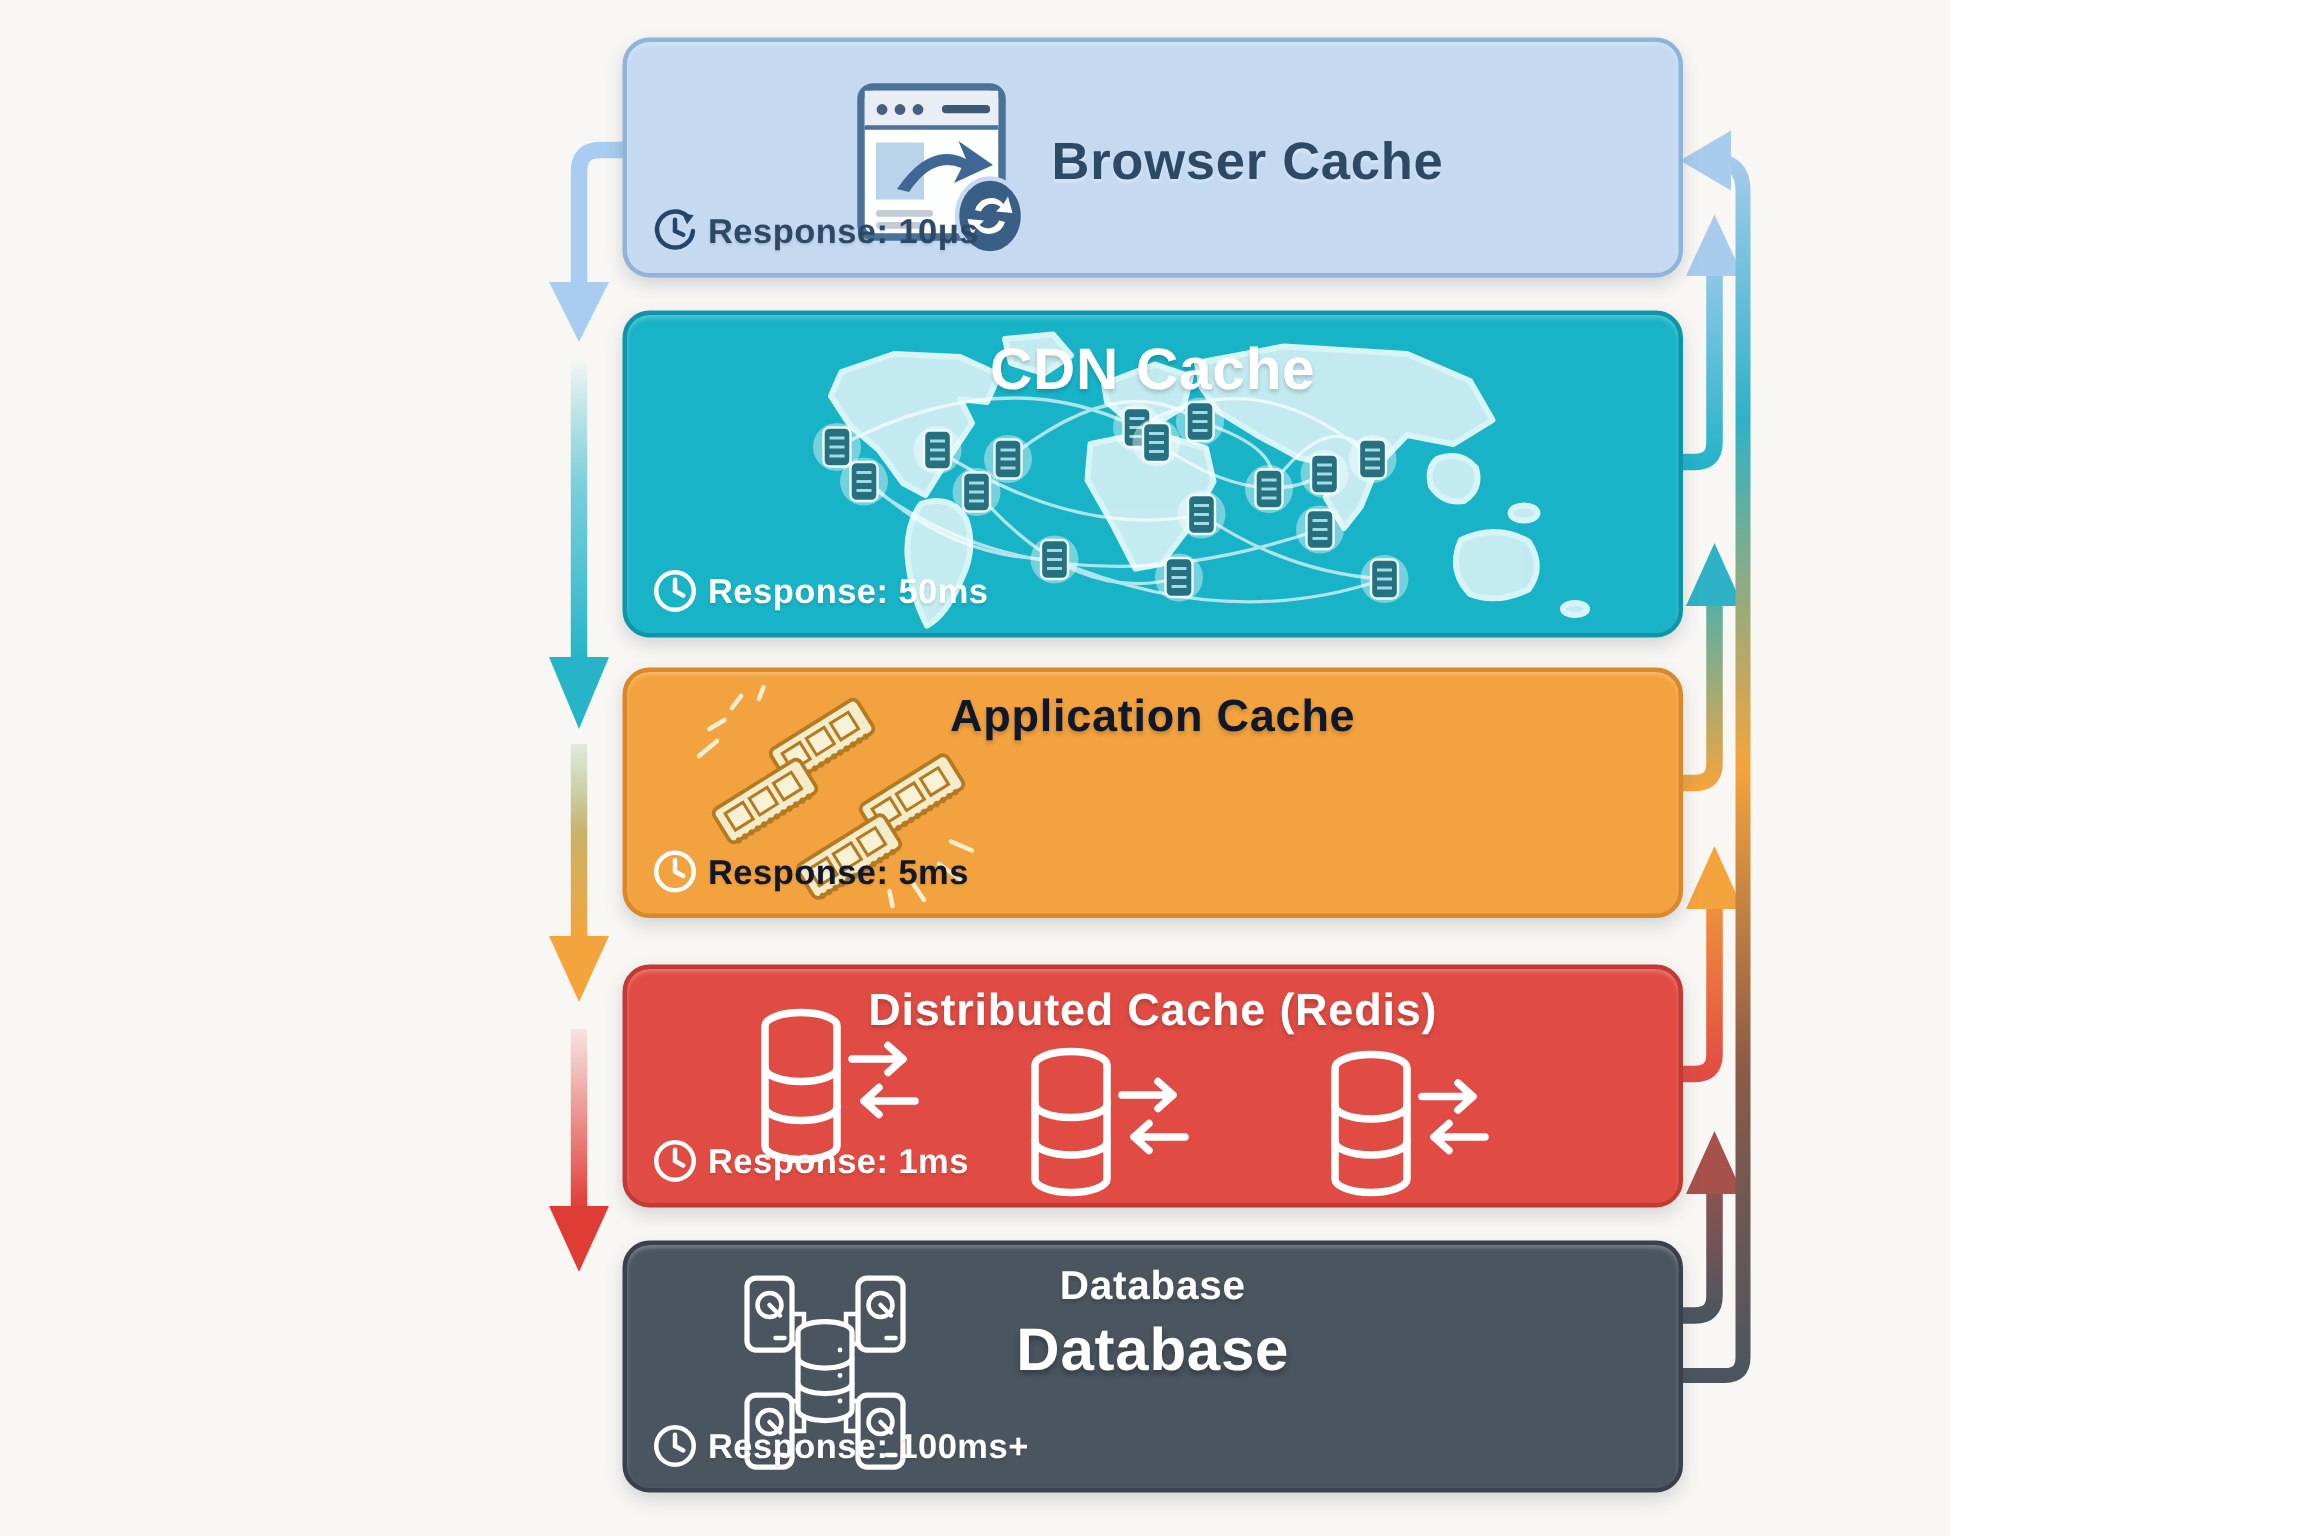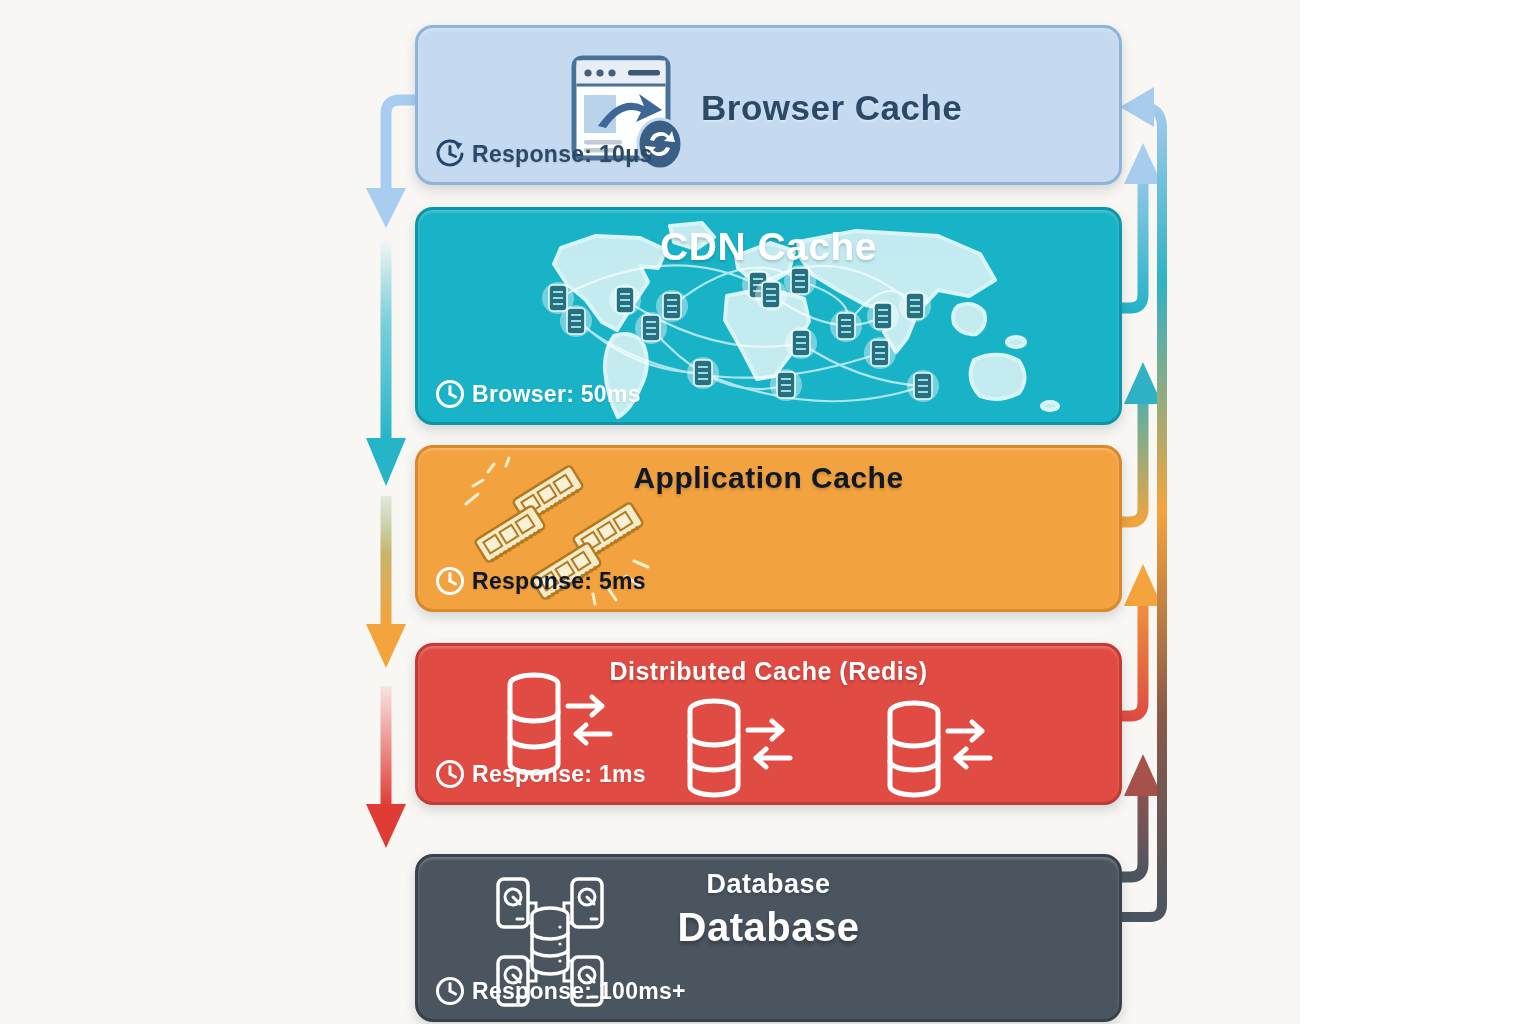--- a/index.html
+++ b/index.html
@@ -39,23 +39,23 @@
     text-shadow:0 2px 2px rgba(255,255,255,.35);
   }
   
   #layer-cdn{top:207px;height:218px;}
   #layer-cdn .layer-title{top:15px;font-size:39px;}
   
   #layer-app{top:445px;height:167px;}
   #layer-app .layer-title{top:13px;font-size:30px;}
   
   #layer-redis{top:643px;height:162px;}
-  #layer-redis .layer-title{top:11px;font-size:25px;}
+  #layer-redis .layer-title{top:11px;font-size:30px;}
   
-  #layer-db{top:854px;height:168px;}
+  #layer-db{top:827px;height:168px;}
   #layer-db .layer-title{top:12px;font-size:27px;}
   #layer-db .layer-title-secondary{
     position:absolute;left:0;right:0;top:48px;text-align:center;margin:0;
     font-weight:700;font-size:40px;letter-spacing:.5px;
     text-shadow:0 3px 4px rgba(0,0,0,.3);
   }
   .icon-abs{position:absolute;z-index:3;}
   #cdn-map{position:absolute;left:0;top:0;width:707px;height:218px;z-index:1;}
   #layer-cdn .layer-title{z-index:3;}
 </style>
@@ -316,21 +316,21 @@
           </g>
       </g>
     </svg>
     <h2 class="layer-title">CDN Cache</h2>
     <div class="response-row">
       <svg width="32" height="32" viewBox="0 0 32 32">
         <circle cx="16" cy="16" r="12.5" fill="none" stroke="#ffffff" stroke-width="3"></circle>
         <line x1="16" y1="16" x2="16" y2="8.5" stroke="#ffffff" stroke-width="3" stroke-linecap="round"></line>
         <line x1="16" y1="16" x2="21.5" y2="19" stroke="#ffffff" stroke-width="3" stroke-linecap="round"></line>
       </svg>
-      <span>Browser: 50ms</span>
+      <span>Response: 50ms</span>
     </div>
   </section>
 
   <section class="layer" id="layer-app" style="background: rgb(242, 162, 62); border-color: rgb(217, 136, 42); color: #0f172a;">
     <svg class="icon-abs" style="left:30px;top:8px;" width="220" height="150" viewBox="0 0 220 150">
       <g stroke="#f7efcd" stroke-width="3" stroke-linecap="round">
         <line x1="18" y1="48" x2="30" y2="38"></line>
         <line x1="25" y1="30" x2="35" y2="24"></line>
         <line x1="40" y1="16" x2="46" y2="8"></line>
         <line x1="58" y1="10" x2="61" y2="2"></line>

